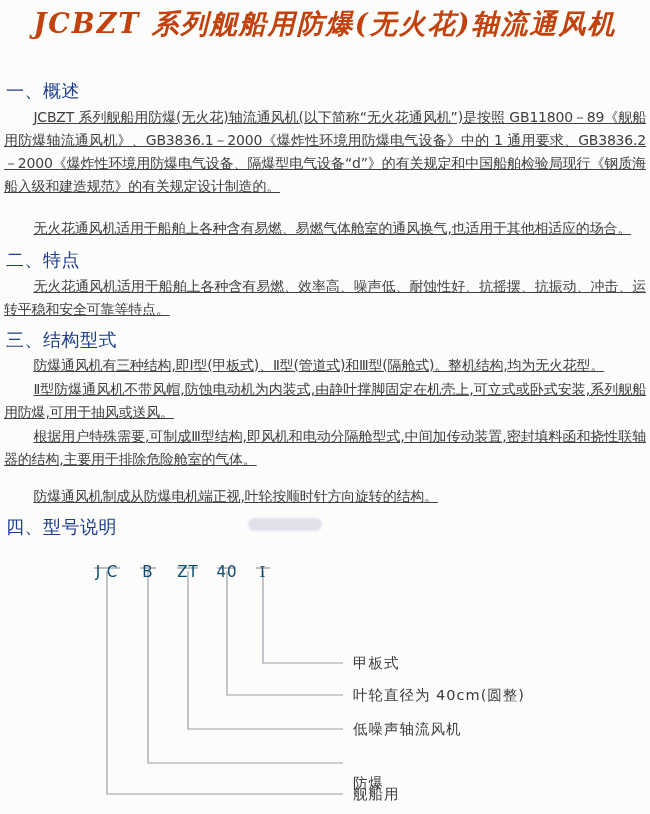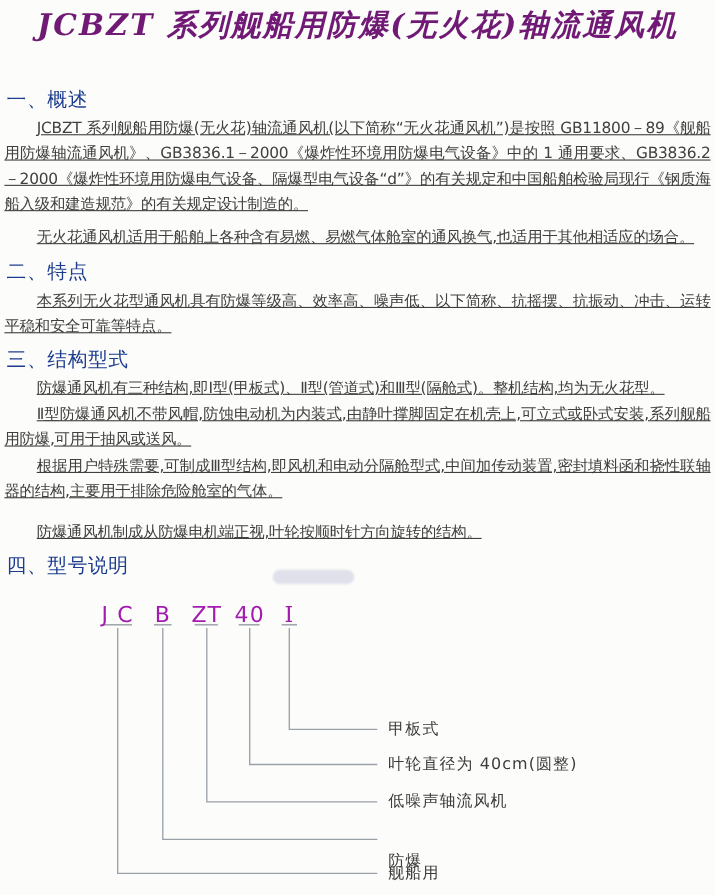--- a/index.html
+++ b/index.html
@@ -16,21 +16,21 @@
   }
   .doc-title {
     margin: 6px 0 0 0;
     text-align: center;
     font-family: "DejaVu Serif", serif;
     font-style: italic;
     font-weight: bold;
     font-size: 27px;
     line-height: 36px;
     letter-spacing: 2px;
-    color: #701a75;
+    color: #c2410c;
   }
   .section { margin: 0; }
   .section-heading {
     margin: 0 0 0 6px;
     font-size: 18px;
     line-height: 26px;
     font-weight: normal;
     color: #1c3c8e;
     letter-spacing: 0.5px;
   }
@@ -42,38 +42,38 @@
     margin: 0 4px 0 4px;
     font-size: 14px;
     line-height: 23px;
     letter-spacing: -0.2px;
     color: #404040;
     text-align: justify;
     text-indent: 2.1em;
     text-decoration: underline;
   }
   .sec-1 .p-0 { margin-top: 2px; }
-  .sec-1 .p-1 { margin-top: 7px; }
+  .sec-1 .p-1 { margin-top: 19px; }
   .sec-2 .p-0 { margin-top: 2px; }
   .sec-3 .p-0 { margin-top: 1px; }
   .sec-3 .p-1 { margin-top: 2px; }
   .sec-3 .p-2 { margin-top: 1px; }
   .sec-3 .p-3 { margin-top: 1px; }
   .sec-3 .p-4 { margin-top: 14px; }
 
   
   .diagram { position: absolute; left: 0; top: 0; width: 650px; height: 814px; pointer-events: none; }
   .diagram svg { position: absolute; left: 0; top: 0; }
   .model-code {
     position: absolute;
-    top: 543px;
+    top: 557px;
     transform: translateX(-50%);
-    font-size: 20px;
+    font-size: 15px;
     line-height: 18px;
-    color: #a21caf;
+    color: #0c4a6e;
     letter-spacing: 1px;
     white-space: nowrap;
   }
   .code-0 { left: 107px; }
   .code-1 { left: 148px; }
   .code-2 { left: 188px; }
   .code-3 { left: 227px; }
   .code-4 { left: 263px; font-family: "DejaVu Serif", serif; }
   .diagram-label {
     position: absolute;
@@ -108,21 +108,21 @@
   <h1 class="doc-title">JCBZT 系列舰船用防爆(无火花)轴流通风机</h1>
 
   <div class="section sec-1">
     <h2 class="section-heading">一、概述</h2>
     <p class="body-par p-0">JCBZT 系列舰船用防爆(无火花)轴流通风机(以下简称“无火花通风机”)是按照 GB11800－89《舰船用防爆轴流通风机》、GB3836.1－2000《爆炸性环境用防爆电气设备》中的 1 通用要求、GB3836.2－2000《爆炸性环境用防爆电气设备、隔爆型电气设备“d”》的有关规定和中国船舶检验局现行《钢质海船入级和建造规范》的有关规定设计制造的。</p>
     <p class="body-par p-1">无火花通风机适用于船舶上各种含有易燃、易燃气体舱室的通风换气,也适用于其他相适应的场合。</p>
   </div>
 
   <div class="section sec-2">
     <h2 class="section-heading">二、特点</h2>
-    <p class="body-par p-0">本系列无火花型通风机具有防爆等级高、效率高、噪声低、以下简称、抗摇摆、抗振动、冲击、运转平稳和安全可靠等特点。</p>
+    <p class="body-par p-0">无火花通风机适用于船舶上各种含有易燃、效率高、噪声低、耐蚀性好、抗摇摆、抗振动、冲击、运转平稳和安全可靠等特点。</p>
   </div>
 
   <div class="section sec-3">
     <h2 class="section-heading">三、结构型式</h2>
     <p class="body-par p-0">防爆通风机有三种结构,即Ⅰ型(甲板式)、Ⅱ型(管道式)和Ⅲ型(隔舱式)。整机结构,均为无火花型。</p>
     <p class="body-par p-2">Ⅱ型防爆通风机不带风帽,防蚀电动机为内装式,由静叶撑脚固定在机壳上,可立式或卧式安装,系列舰船用防爆,可用于抽风或送风。</p>
     <p class="body-par p-3">根据用户特殊需要,可制成Ⅲ型结构,即风机和电动分隔舱型式,中间加传动装置,密封填料函和挠性联轴器的结构,主要用于排除危险舱室的气体。</p>
     <p class="body-par p-4">防爆通风机制成从防爆电机端正视,叶轮按顺时针方向旋转的结构。</p>
   </div>
 

